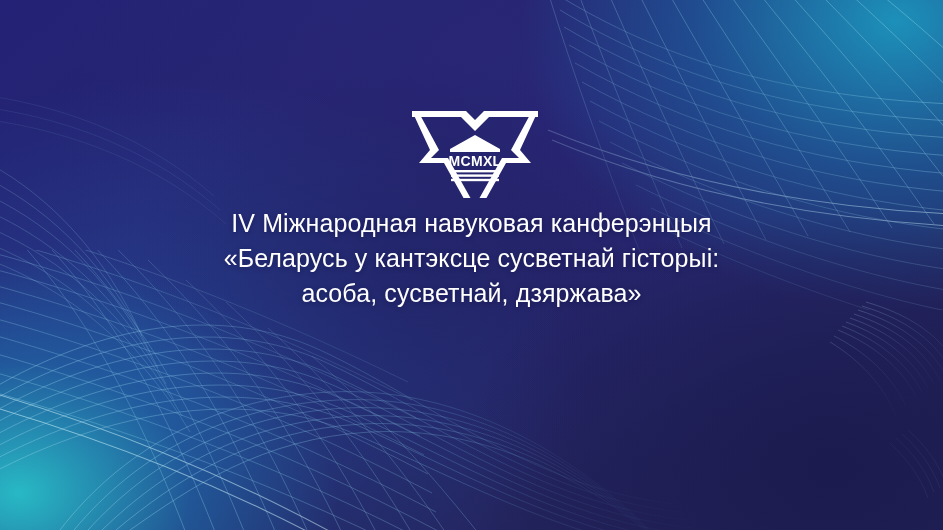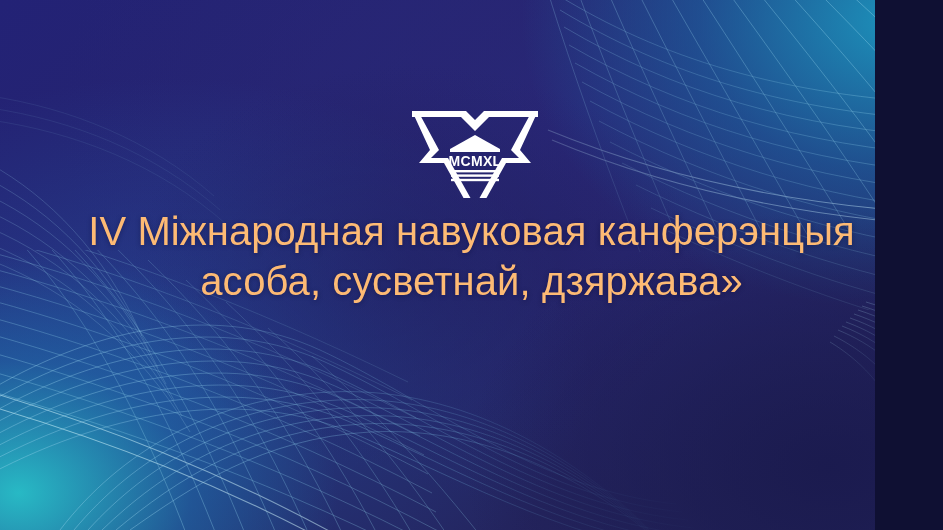--- a/index.html
+++ b/index.html
@@ -6,21 +6,21 @@
     margin: 0;
     padding: 0;
     background: #0f1033;
   }
   body {
     font-family: "Liberation Sans", sans-serif;
   }
 
   #banner {
     position: relative;
-    width: 875px;
+    width: 943px;
     height: 530px;
     overflow: hidden;
     background: #1e1f6e;
   }
 
   
   .bg-layer {
     position: absolute;
     top: 0; left: 0;
     width: 943px;
@@ -61,24 +61,24 @@
   #title-block {
     position: absolute;
     left: 0;
     top: 206px;
     width: 943px;
     text-align: center;
     line-height: 1.0;
   }
   .title-line {
     display: block;
-    color: #fdba74;
+    color: #ffffff;
     font-family: "Liberation Sans", sans-serif;
     font-weight: 400;
-    font-size: 40px;
+    font-size: 25px;
     letter-spacing: 0.1px;
     padding: 5px 0;
     white-space: nowrap;
     text-shadow: 0 1px 5px rgba(10,10,50,0.40);
   }
 </style>
 </head>
 <body>
 
 <div id="banner">
@@ -271,16 +271,17 @@
       <text x="69" y="60" text-anchor="middle" font-family="Liberation Sans, sans-serif" font-size="14" font-weight="700" letter-spacing="0.3" fill="#ffffff">MCMXL</text>
 
       <rect x="45" y="64" width="48" height="2.4" fill="#ffffff"></rect>
       <rect x="45" y="68.4" width="48" height="2.4" fill="#ffffff"></rect>
       <rect x="45" y="72.8" width="48" height="2.4" fill="#ffffff"></rect>
     </svg>
   </div>
 
   <div id="title-block">
     <span class="title-line">IV Міжнародная навуковая канферэнцыя</span>
+    <span class="title-line">«Беларусь у кантэксце сусветнай гісторыі:</span>
     <span class="title-line">асоба, сусветнай, дзяржава»</span>
   </div>
 
 </div>
 
 </body></html>

